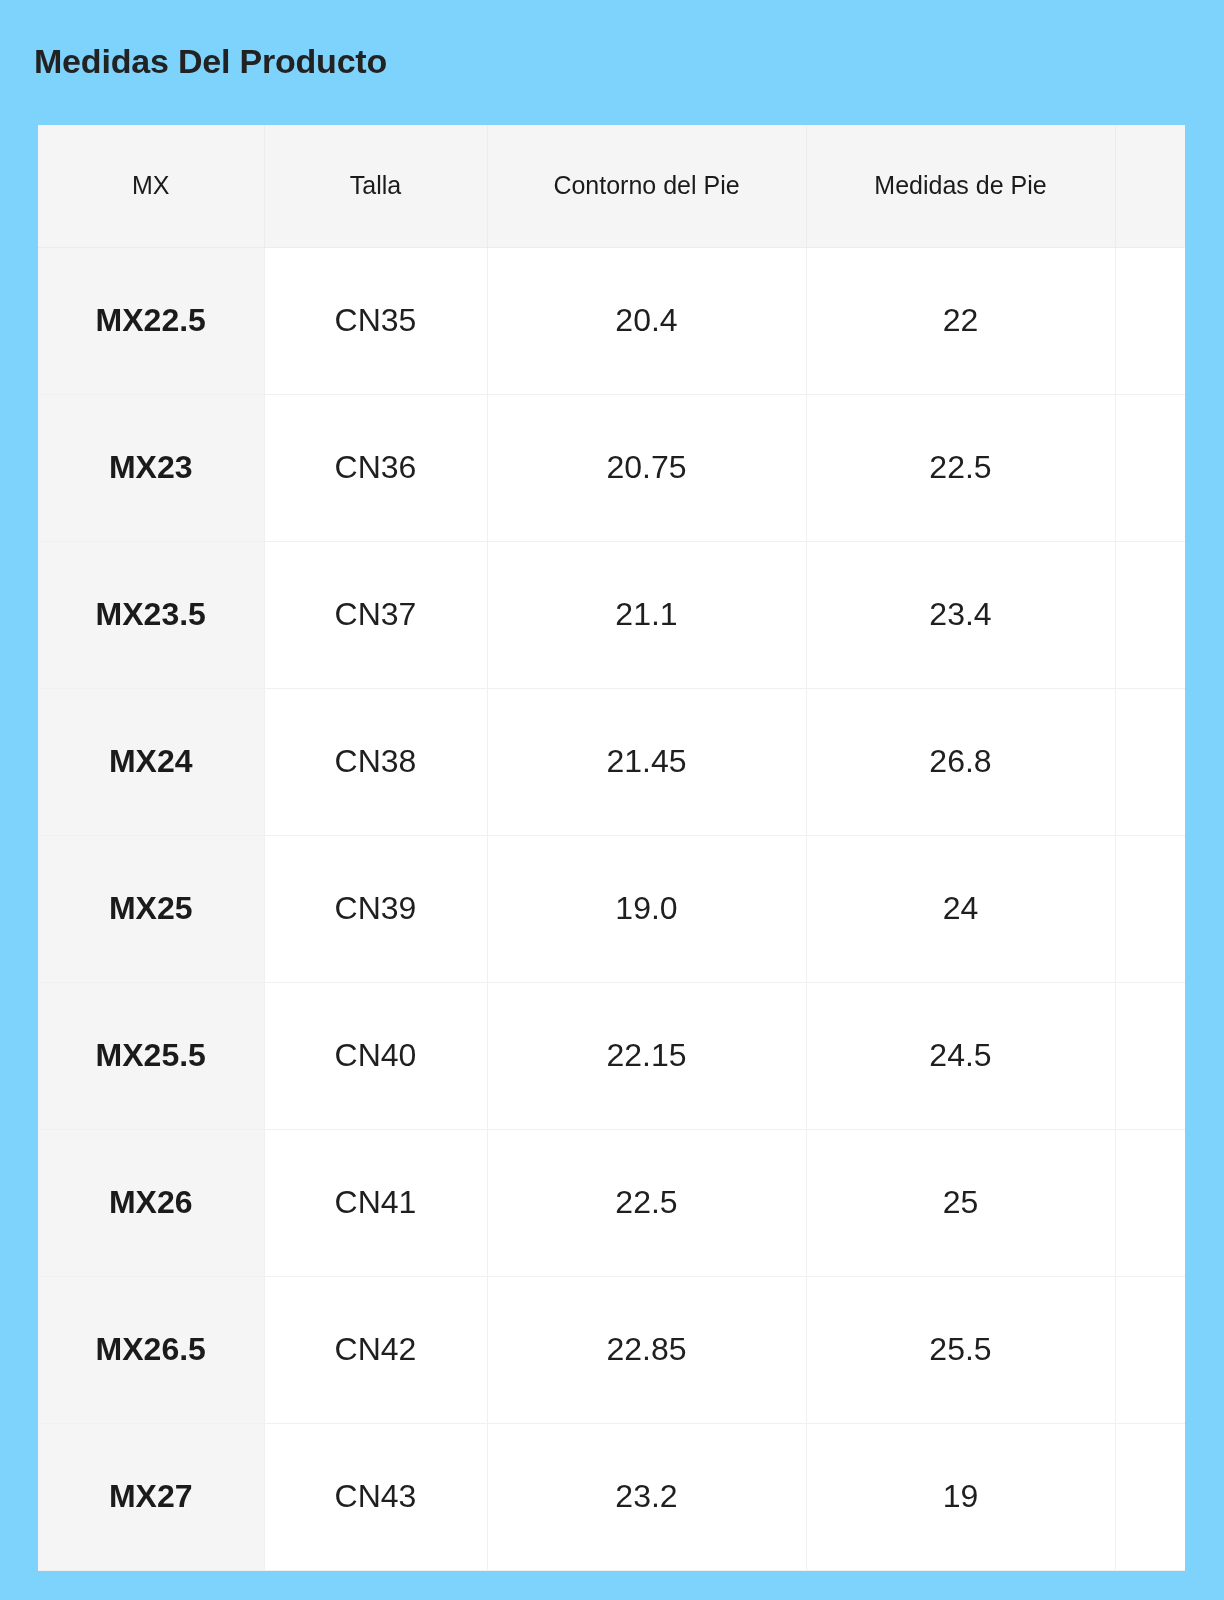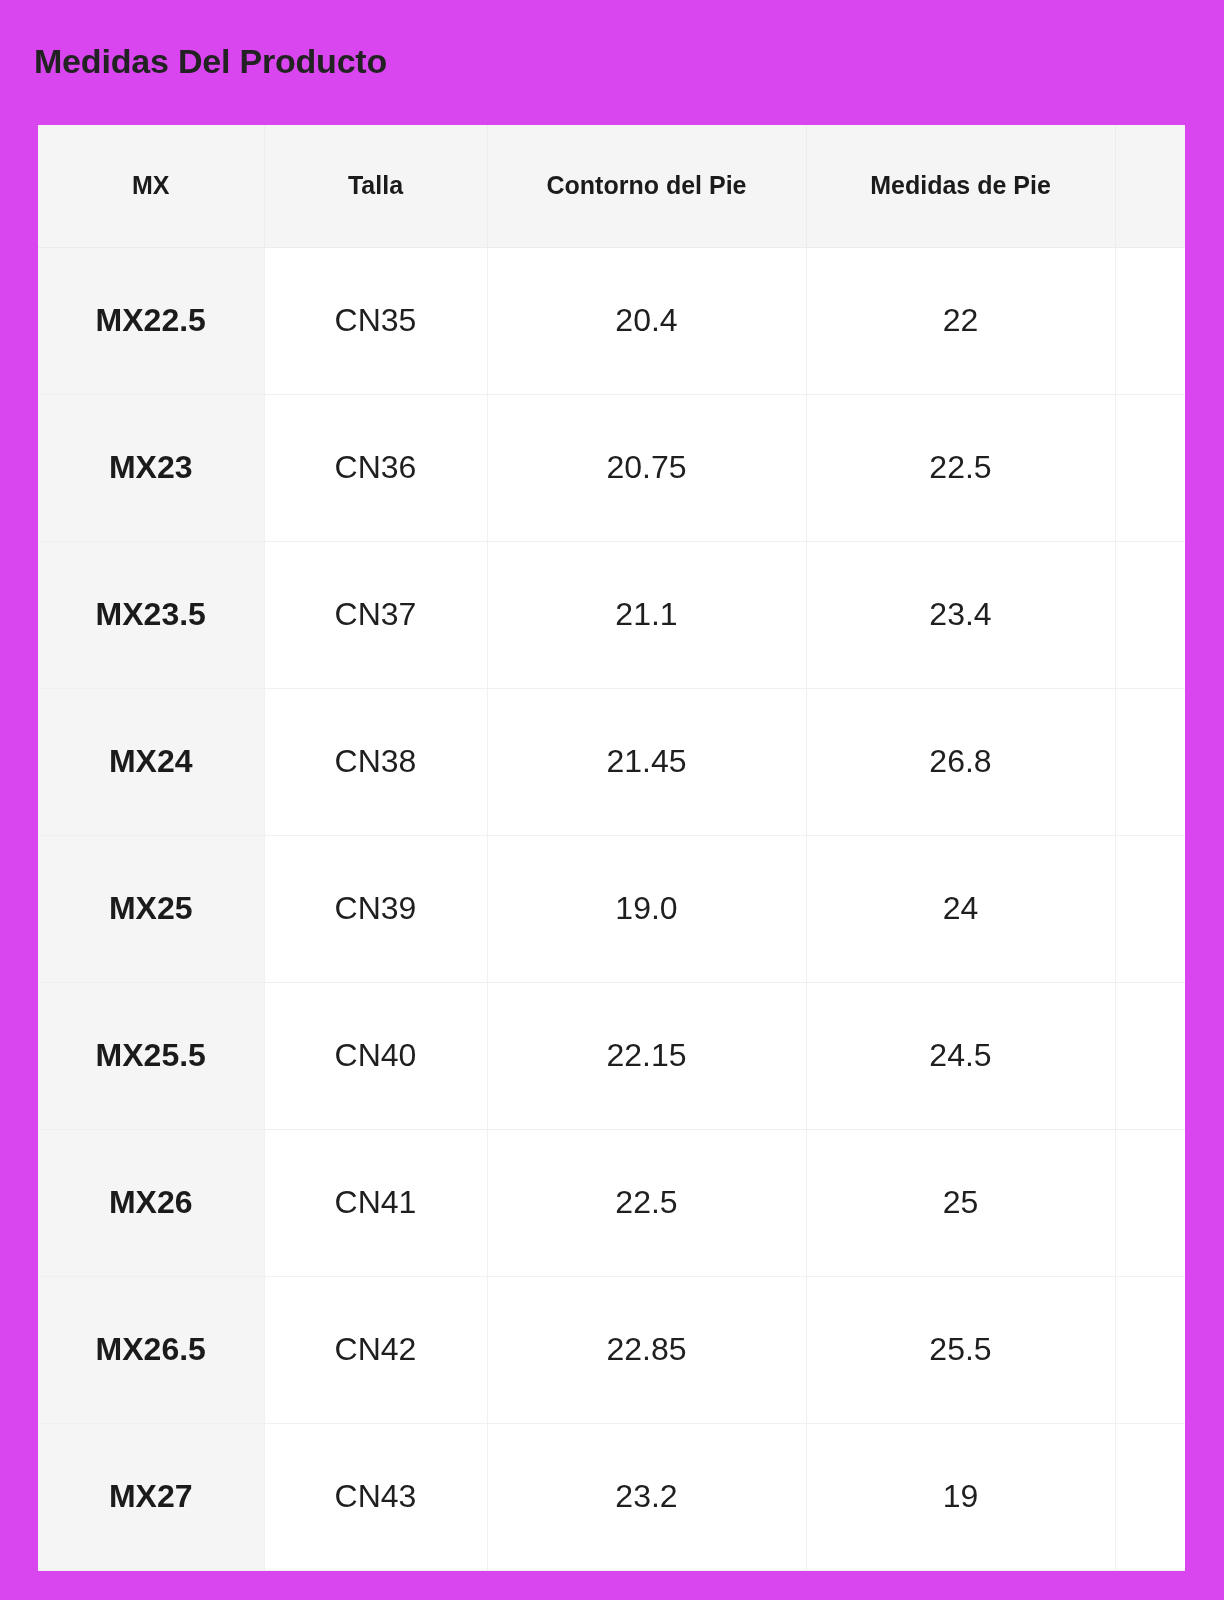--- a/index.html
+++ b/index.html
@@ -12,21 +12,21 @@
     height: 1600px;
     overflow: hidden;
     font-family: "Liberation Sans", sans-serif;
     -webkit-font-smoothing: antialiased;
   }
 
   .page {
     position: relative;
     width: 1224px;
     height: 1600px;
-    background: #d946ef;
+    background: #7dd3fc;
     overflow: hidden;
   }
 
   .page-title {
     position: absolute;
     left: 34px;
     top: 38px;
     font-size: 34px;
     font-weight: bold;
     color: #222222;
@@ -56,21 +56,21 @@
   table.size-table col.c-talla   { width: 223px; }
   table.size-table col.c-cont    { width: 319px; }
   table.size-table col.c-long    { width: 309px; }
   table.size-table col.c-extra   { width: 293px; }
 
   thead th {
     height: 122px;
     background: #f5f5f5;
     color: #1b1b1b;
     font-size: 25px;
-    font-weight: bold;
+    font-weight: normal;
     text-align: center;
     vertical-align: middle;
     padding: 0 6px;
     border-right: 1px solid #ececec;
     border-bottom: 1px solid #ececec;
     white-space: nowrap;
     box-sizing: border-box;
   }
   thead th:last-child { border-right: none; }
 

